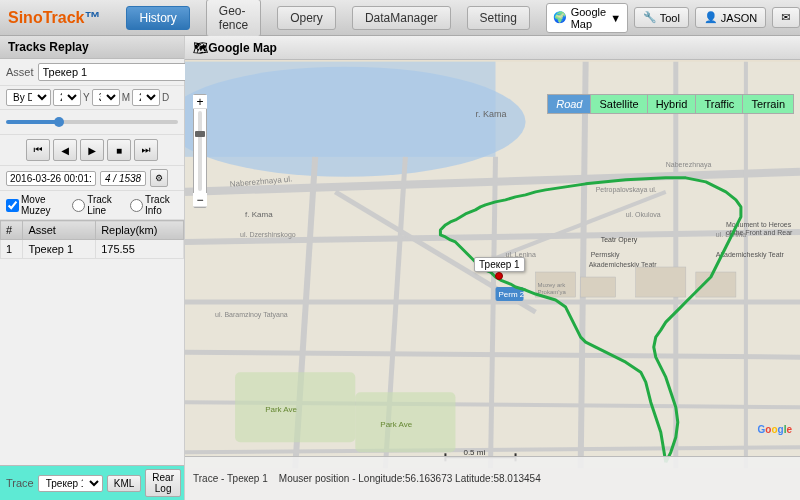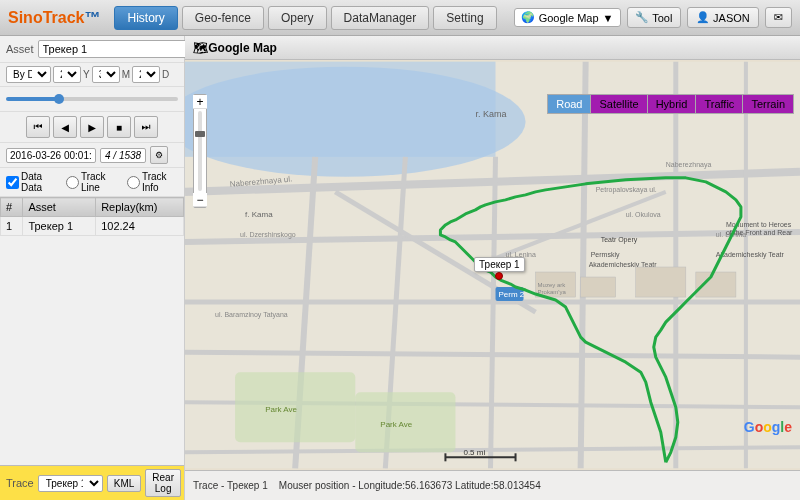--- a/index.html
+++ b/index.html
@@ -6,21 +6,21 @@
     body { font-family: Arial, sans-serif; font-size: 12px; background: #d0d0d0; width: 800px; height: 500px; overflow: hidden; }
 
     
     #top-bar {
       height: 36px;
       background: linear-gradient(to bottom, #e8e8e8, #c8c8c8);
       border-bottom: 1px solid #aaa;
       display: flex;
       align-items: center;
       padding: 0 8px;
-      gap: 4px;
+      gap: 16px;
     }
     #logo {
       font-size: 16px;
       font-weight: bold;
       color: #1a5fa8;
       margin-right: 10px;
     }
     #logo span { color: #e85c00; }
     .nav-tab {
       padding: 4px 12px;
@@ -243,21 +243,21 @@
       border: 1px solid #ddd;
     }
     #track-table tr:nth-child(even) td { background: #f8f8f8; }
     
     #sidebar-bottom {
       display: flex;
       align-items: center;
       padding: 3px 6px;
       gap: 4px;
       border-top: 1px solid #bbb;
-      background: #fde047;
+      background: #5eead4;
     }
     .trace-select {
       border: 1px solid #aaa;
       border-radius: 2px;
       padding: 1px 3px;
       font-size: 10px;
       background: white;
       width: 65px;
     }
     .bottom-btn {
@@ -299,42 +299,43 @@
       position: absolute;
       top: 34px;
       right: 6px;
       display: flex;
       gap: 0;
       z-index: 20;
     }
     .map-type-btn {
       padding: 3px 8px;
       border: 1px solid #aaa;
-      background: #a21caf;
+      background: #86efac;
       font-size: 11px;
       cursor: pointer;
       border-right: none;
     }
     .map-type-btn:last-child { border-right: 1px solid #aaa; }
     .map-type-btn.active {
       background: #5b9bd5;
       color: white;
+      font-style: italic;
     }
 
     
     #map-svg {
       width: 100%;
       height: 100%;
     }
 
     
     #status-bar {
       position: absolute;
       bottom: 0; left: 0; right: 0;
-      height: 30px;
+      height: 44px;
       background: rgba(240,240,240,0.9);
       border-top: 1px solid #bbb;
       display: flex;
       align-items: center;
       padding: 0 8px;
       font-size: 10px;
       color: #333;
       z-index: 10;
     }
 
@@ -407,21 +408,21 @@
       background: #cc0000;
       border-radius: 50%;
       border: 1px solid #880000;
     }
 
     
     #google-logo {
       position: absolute;
       bottom: 35px;
       right: 8px;
-      font-size: 14px;
+      font-size: 10px;
       font-weight: bold;
       z-index: 20;
       margin-left: 44px;
     }
     #google-logo .g { color: #4285F4; }
     #google-logo .o1 { color: #EA4335; }
     #google-logo .o2 { color: #FBBC05; }
     #google-logo .g2 { color: #4285F4; }
     #google-logo .l { color: #34A853; }
     #google-logo .e { color: #EA4335; }
@@ -451,20 +452,21 @@
     <div class="tool-btn">
       ✉ 
     </div>
 
   </div>
 </div>
 
 <div id="main">
 
   <div id="sidebar">
+    <div id="sidebar-title">Tracks Replay</div>
 
     <div class="sidebar-row">
       <span class="sidebar-label">Asset</span>
       <input class="sidebar-input" value="Трекер 1" style="">
       <button class="clear-btn">Clear</button>
     </div>
 
     <div class="date-row">
       <select class="date-select">
         <option>By Day</option>
@@ -499,21 +501,21 @@
 
     <div class="info-row">
       <input class="info-input" value="2016-03-26 00:01:32" style="">
       <span class="info-badge">4 / 1538</span>
       <div class="ctrl-btn" style="width:18px;height:18px;font-size:9px;">⚙</div>
     </div>
 
     <div class="checkbox-row">
       <label class="checkbox-item">
         <input type="checkbox" checked="" style="">
-        <span>Data Data</span>
+        <span>Move Muzey</span>
       </label>
       <label class="checkbox-item">
         <input type="radio" name="view" style="">
         <span>Track Line</span>
       </label>
       <label class="checkbox-item">
         <input type="radio" name="view" style="">
         <span>Track Info</span>
       </label>
     </div>
@@ -524,21 +526,21 @@
           <tr>
             <th>#</th>
             <th>Asset</th>
             <th>Replay(km)</th>
           </tr>
         </thead>
         <tbody id="track-table-body">
         <tr>
       <td>1</td>
       <td>Трекер 1</td>
-      <td>102.24</td>
+      <td>175.55</td>
     </tr>
           </tbody>
       </table>
     </div>
 
     <div id="sidebar-bottom">
       <span class="sidebar-label">Trace</span>
       <select class="trace-select">
         <option>Трекер 1</option>
       </select>

